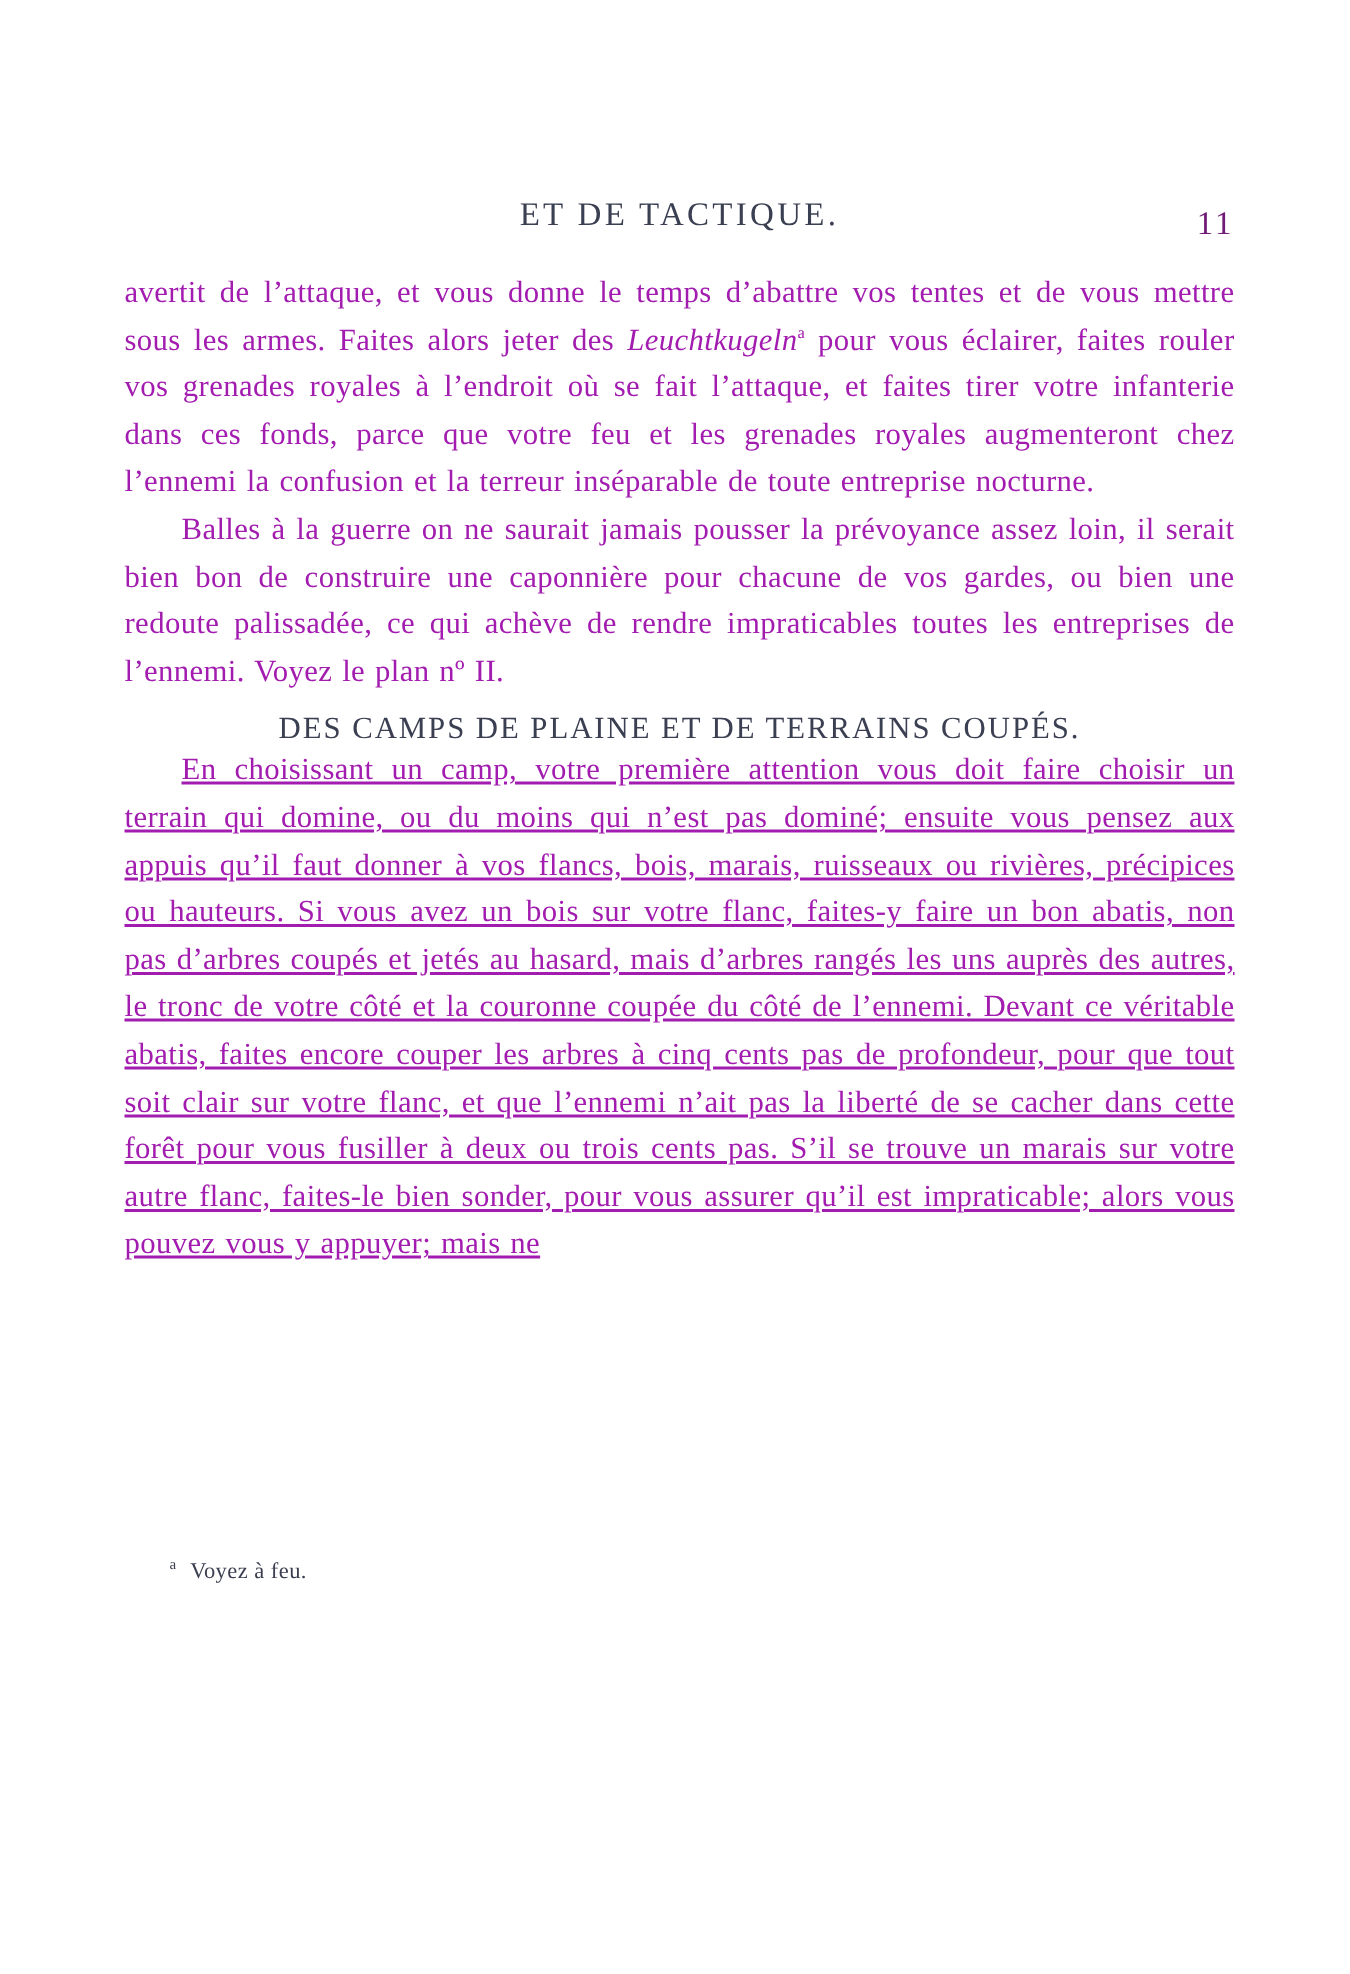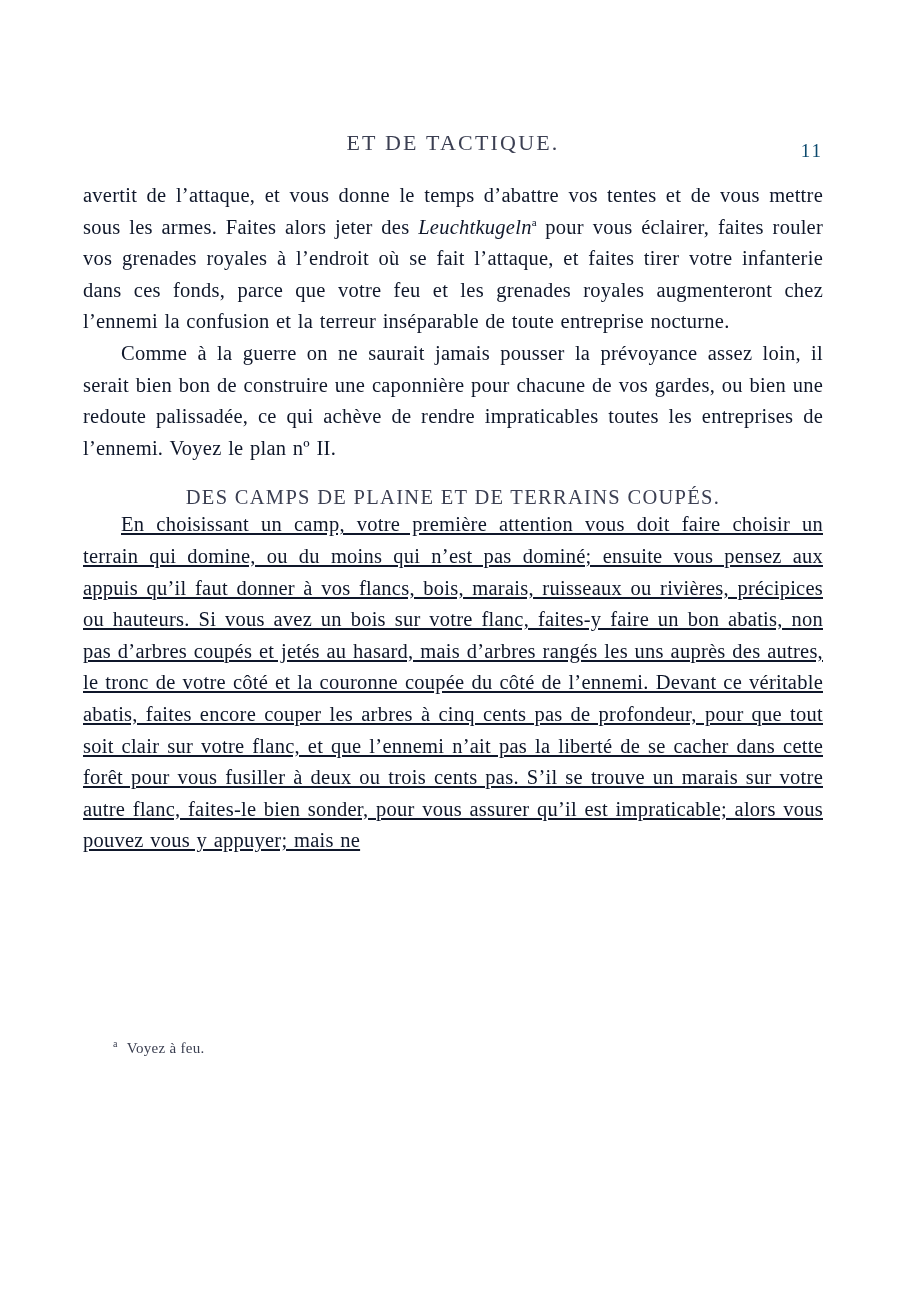--- a/index.html
+++ b/index.html
@@ -38,31 +38,31 @@
     font-size: 22px;
     letter-spacing: 2.2px;
     color: #3b3f52;
     font-variant: normal;
     white-space: nowrap;
   }
   .folio {
     position: absolute;
     right: 0;
     bottom: 2px;
-    font-size: 19px;
+    font-size: 22px;
     letter-spacing: 2px;
-    color: #0c4a6e;
+    color: #701a75;
   }
   p.body {
     font-size: 20.5px;
     line-height: 31.6px;
     text-align: justify;
     text-align-last: left;
     margin: 0;
-    color: #0f172a;
+    color: #a21caf;
     letter-spacing: 0.25px;
     word-spacing: 1.2px;
   }
   p.first {
     margin-top: 16px;
   }
   p.indent {
     text-indent: 38px;
     margin-top: 0;
   }
@@ -79,21 +79,21 @@
     text-align: center;
     margin-top: 92px;
   }
   .article-title {
     font-size: 27px;
     letter-spacing: 2.5px;
     color: #3b3f52;
   }
   .article-sub {
     text-align: center;
-    margin-top: 22px;
+    margin-top: 11px;
     font-size: 20.5px;
     letter-spacing: 1.3px;
     color: #3b3f52;
   }
   .section-body {
     margin-top: 30px;
     text-decoration: underline;
   }
   .footnote {
     position: absolute;
@@ -116,21 +116,21 @@
 <div class="page">
   <div class="content">
 
     <div class="running-head">
       <span class="running-title">ET DE TACTIQUE.</span>
       <span class="folio">11</span>
     </div>
 
     <p class="body first"><span>avertit de l’attaque, et vous donne le temps d’abattre vos tentes et de vous mettre sous les armes. Faites alors jeter des </span><span class="ital">Leuchtkugeln</span><sup class="fnref">a</sup><span> pour vous éclairer, faites rouler vos grenades royales à l’endroit où se fait l’attaque, et faites tirer votre infanterie dans ces fonds, parce que votre feu et les grenades royales augmenteront chez l’ennemi la confusion et la terreur inséparable de toute entreprise nocturne.</span></p>
 
-    <p class="body indent">Comme à la guerre on ne saurait jamais pousser la prévoyance assez loin, il serait bien bon de construire une caponnière pour chacune de vos gardes, ou bien une redoute palissadée, ce qui achève de rendre impraticables toutes les entreprises de l’ennemi. Voyez le plan nº II.</p>
+    <p class="body indent">Balles à la guerre on ne saurait jamais pousser la prévoyance assez loin, il serait bien bon de construire une caponnière pour chacune de vos gardes, ou bien une redoute palissadée, ce qui achève de rendre impraticables toutes les entreprises de l’ennemi. Voyez le plan nº II.</p>
 
 
     <div class="article-sub">DES CAMPS DE PLAINE ET DE TERRAINS COUPÉS.</div>
 
     <p class="body indent section-body">En choisissant un camp, votre première attention vous doit faire choisir un terrain qui domine, ou du moins qui n’est pas dominé; ensuite vous pensez aux appuis qu’il faut donner à vos flancs, bois, marais, ruisseaux ou rivières, précipices ou hauteurs. Si vous avez un bois sur votre flanc, faites-y faire un bon abatis, non pas d’arbres coupés et jetés au hasard, mais d’arbres rangés les uns auprès des autres, le tronc de votre côté et la couronne coupée du côté de l’ennemi. Devant ce véritable abatis, faites encore couper les arbres à cinq cents pas de profondeur, pour que tout soit clair sur votre flanc, et que l’ennemi n’ait pas la liberté de se cacher dans cette forêt pour vous fusiller à deux ou trois cents pas. S’il se trouve un marais sur votre autre flanc, faites-le bien sonder, pour vous assurer qu’il est impraticable; alors vous pouvez vous y appuyer; mais ne</p>
 
   </div>
 
   <div class="footnote">
     <sup>a</sup><span>Voyez à feu.</span>

